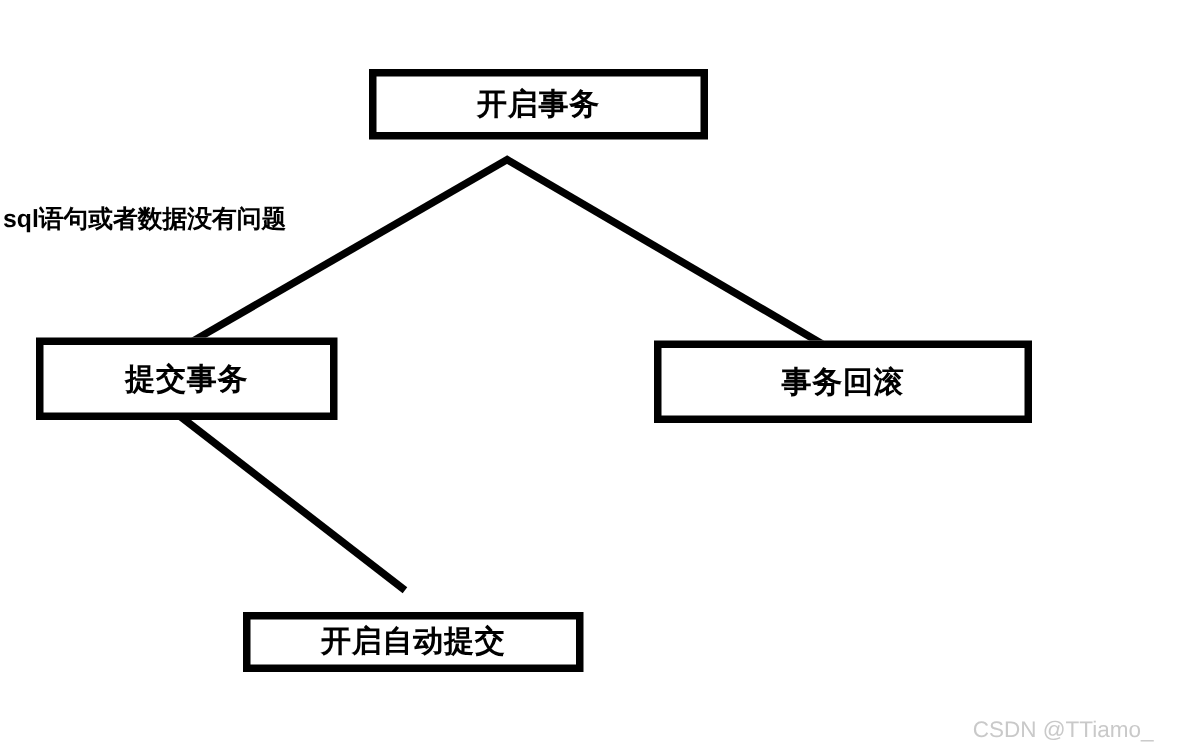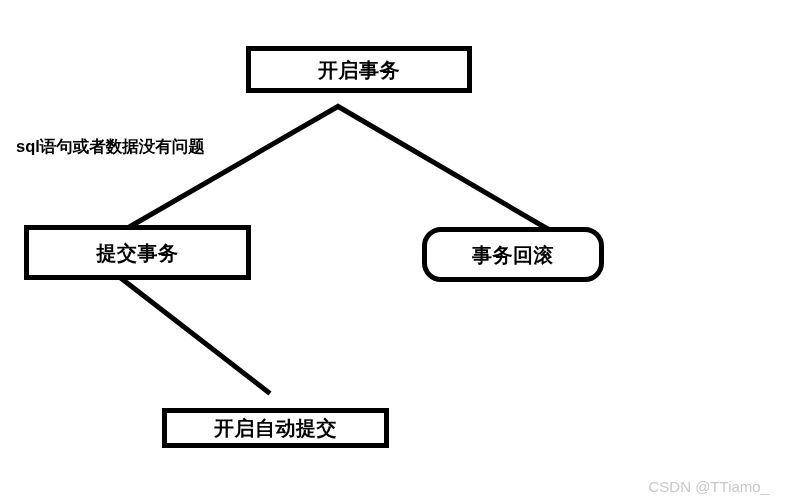--- a/index.html
+++ b/index.html
@@ -43,24 +43,24 @@
   .edge-label {
     position: absolute;
     font-size: 16.5px;
     font-weight: bold;
     color: #000000;
     white-space: nowrap;
     z-index: 3;
     line-height: 1;
   }
   #node-start      { left: 234px; top: 46px;  width: 226px; height: 47px; margin-left: 12px; }
-  #node-commit     { left: 24px;  top: 225px; width: 227px; height: 55px; }
-  #node-rollback   { left: 422px; top: 227px; width: 182px; height: 55px; border-radius: 19px; }
+  #node-commit     { left: 24px;  top: 225px; width: 201px; height: 55px; }
+  #node-rollback   { left: 436px; top: 227px; width: 252px; height: 55px; }
   #node-autocommit { left: 162px; top: 408px; width: 227px; height: 40px; }
-  #label-left      { left: 16px;  top: 138px; }
+  #label-left      { left: 2px;  top: 138px; }
   #label-right     { left: 456px; top: 147px; }
   #watermark {
     position: absolute;
     right: 16px;
     bottom: 2px;
     font-size: 15px;
     color: #c9c9c9;
     white-space: nowrap;
     z-index: 4;
   }

